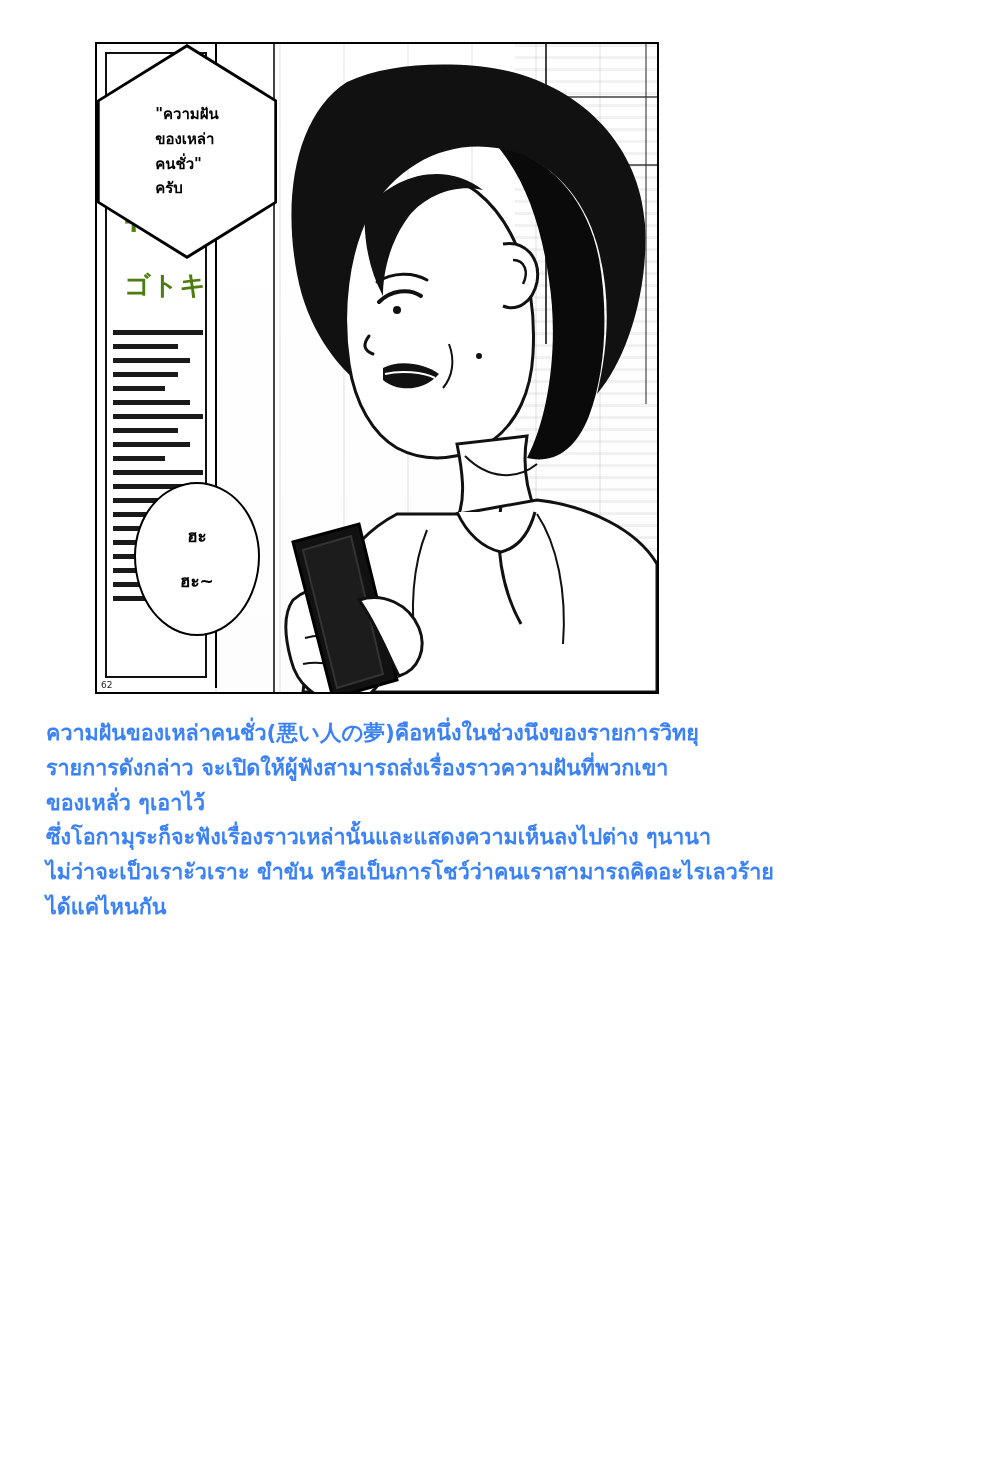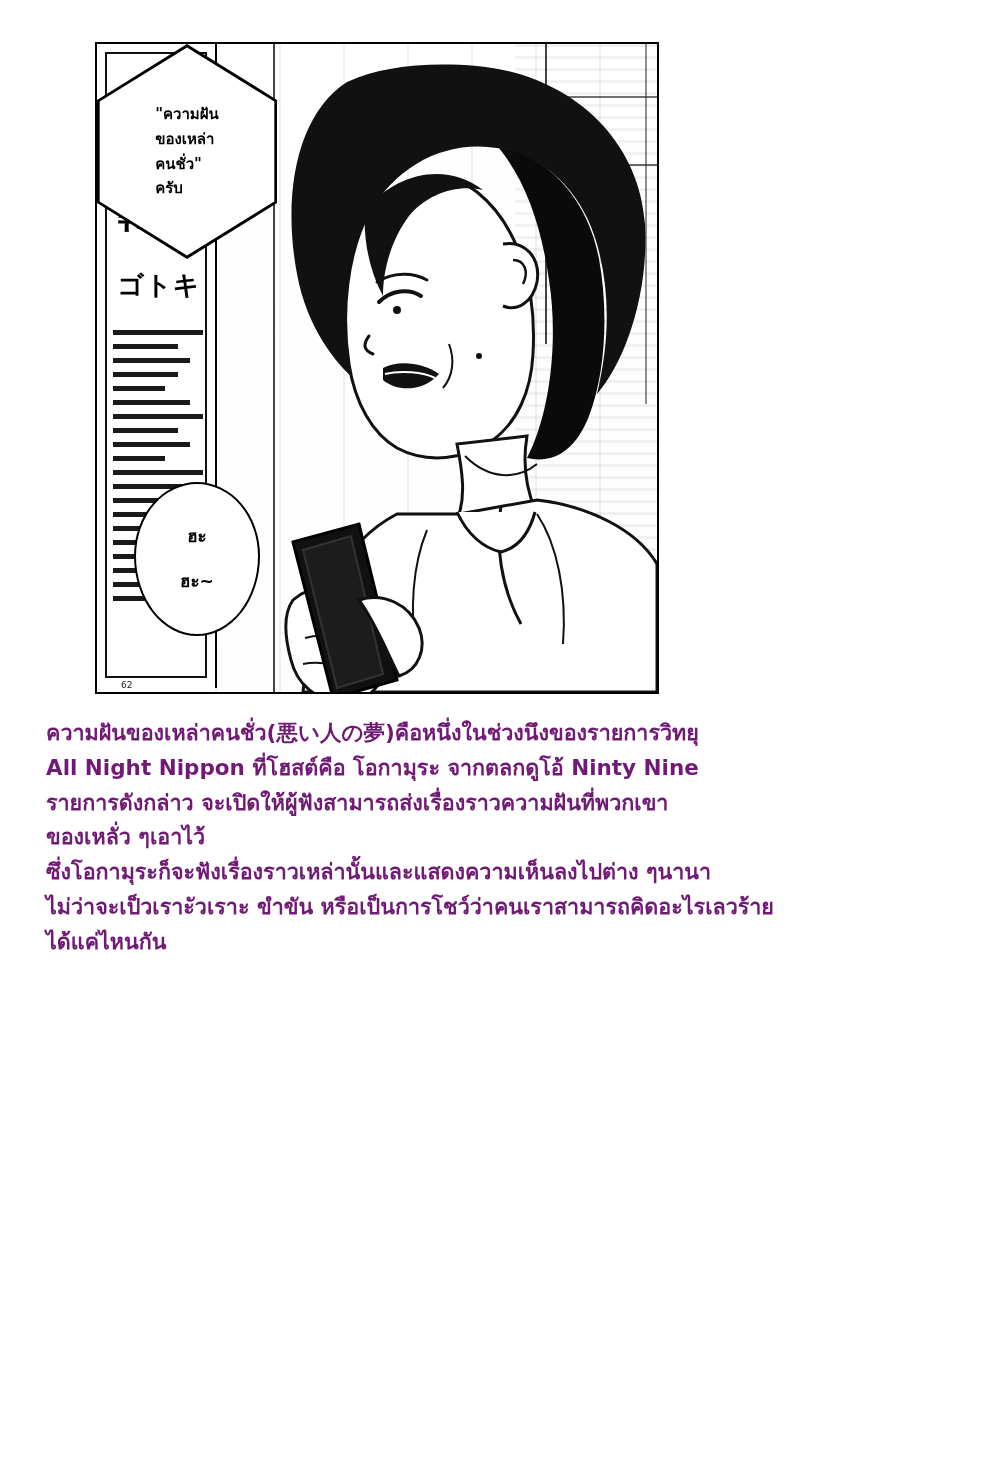--- a/index.html
+++ b/index.html
@@ -42,23 +42,23 @@
     position: absolute;
     left: 8px; top: 8px; right: 8px; bottom: 10px;
     border: 2px solid #111;
   }
   .poster .pglyph {
     position: absolute;
     left: 14px;
     width: 96px;
     font-family: "DejaVu Serif", "Liberation Serif", serif;
     font-weight: 700;
-    color: #000000;
+    color: #4d7c0f;
     letter-spacing: 1px;
-    text-align: center;
+    text-align: right;
     line-height: 1;
   }
   .g1 { top: 46px; font-size: 44px; }
   .g2 { top: 148px; font-size: 40px; }
   .g3 { top: 228px; font-size: 26px; }
   .poster .plines {
     position: absolute;
     left: 16px;
     top: 286px;
     width: 90px;
@@ -161,34 +161,33 @@
     line-height: 1.65;
   }
 
   .page-num {
     position: absolute;
     left: 4px;
     bottom: 2px;
     font-size: 9px;
     color: #222;
     font-family: "DejaVu Sans", "Liberation Sans", sans-serif;
-    margin-left: 20px;
   }
 
   
   .caption {
     position: absolute;
     left: 46px;
     top: 716px;
     width: 920px;
     font-family: "DejaVu Sans", "Liberation Sans", sans-serif;
     font-size: 21.5px;
     font-weight: 700;
     line-height: 1.62;
-    color: #701a75;
+    color: #3b82f6;
     letter-spacing: 0px;
   }
   .caption p { margin: 0; }
   .jp { font-family: "DejaVu Serif", "Liberation Serif", serif; font-weight: 700; }
   .en { font-family: "DejaVu Sans", "Liberation Sans", sans-serif; font-weight: 700; }
 </style>
 </head>
 <body>
 
 <div class="panel">
@@ -314,21 +313,18 @@
     </div>
   </div>
 
   <div class="page-num">62</div>
 </div>
 
 <div class="caption">
   <p>
     <span>ความฝันของเหล่าคนชั่ว(</span><span class="jp">悪い人の夢</span><span>)คือหนึ่งในช่วงนึงของรายการวิทยุ</span>
   </p>
-  <p>
-    <span class="en">All Night Nippon</span><span> ที่โฮสต์คือ โอกามุระ จากตลกดูโอ้ </span><span class="en">Ninty Nine</span>
-  </p>
   <p>รายการดังกล่าว จะเปิดให้ผู้ฟังสามารถส่งเรื่องราวความฝันที่พวกเขา</p>
   <p>ของเหลั่ว ๆเอาไว้</p>
   <p>ซึ่งโอกามุระก็จะฟังเรื่องราวเหล่านั้นและแสดงความเห็นลงไปต่าง ๆนานา</p>
   <p>ไม่ว่าจะเป็วเราะัวเราะ ขำขัน หรือเป็นการโชว์ว่าคนเราสามารถคิดอะไรเลวร้าย</p>
   <p>ได้แค่ไหนกัน</p>
 </div>
 
 </body></html>

